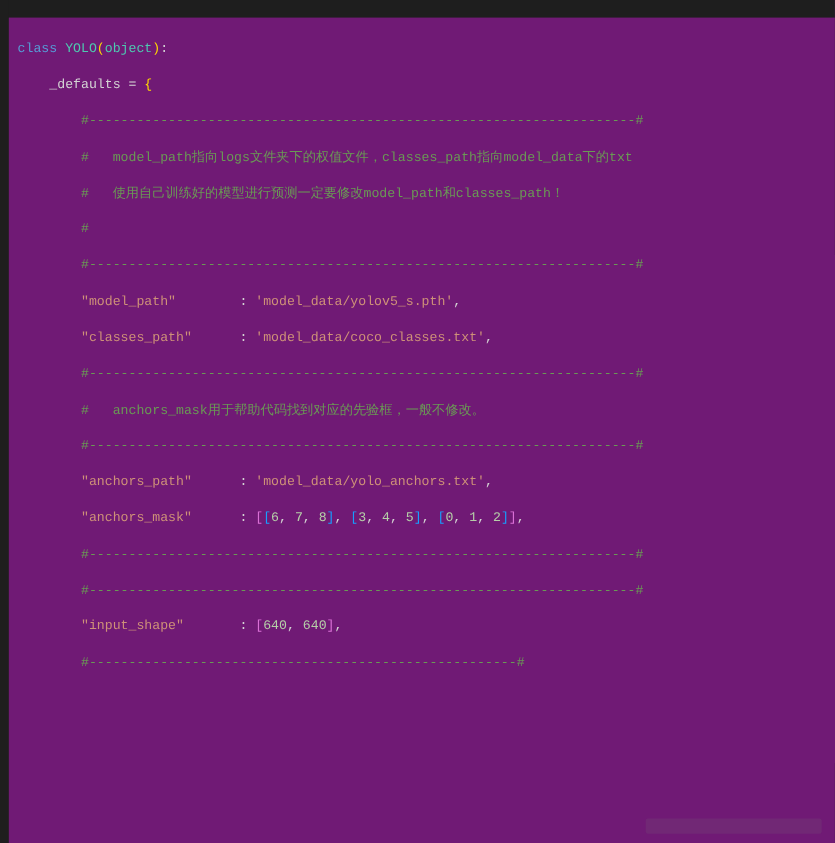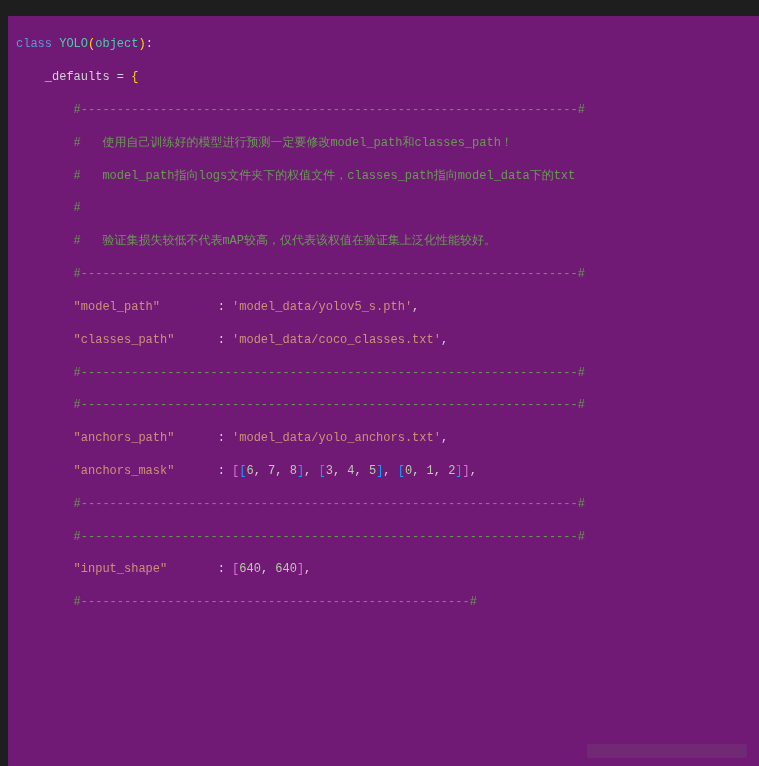--- a/index.html
+++ b/index.html
@@ -53,28 +53,28 @@
 </style>
 </head>
 <body>
 
 <div class="gutter"></div>
 
 <div class="code-area">
 <span class="line"><span class="kw">class</span> <span class="cls">YOLO</span><span class="brace">(</span><span class="builtin">object</span><span class="brace">)</span><span class="punct">:</span></span>
 <span class="line">    <span class="white">_defaults</span> <span class="op">=</span> <span class="brace">{</span></span>
 <span class="line">        <span class="comment">#---------------------------------------------------------------------#</span></span>
+<span class="line">        <span class="comment">#   model_path指向logs文件夹下的权值文件，classes_path指向model_data下的txt</span></span>
 <span class="line">        <span class="comment">#   使用自己训练好的模型进行预测一定要修改model_path和classes_path！</span></span>
-<span class="line">        <span class="comment">#   model_path指向logs文件夹下的权值文件，classes_path指向model_data下的txt</span></span>
 <span class="line">        <span class="comment">#</span></span>
-<span class="line">        <span class="comment">#   验证集损失较低不代表mAP较高，仅代表该权值在验证集上泛化性能较好。</span></span>
 <span class="line">        <span class="comment">#---------------------------------------------------------------------#</span></span>
 <span class="line">        <span class="str">"model_path"</span>        <span class="punct">:</span> <span class="str">'model_data/yolov5_s.pth'</span><span class="punct">,</span></span>
 <span class="line">        <span class="str">"classes_path"</span>      <span class="punct">:</span> <span class="str">'model_data/coco_classes.txt'</span><span class="punct">,</span></span>
 <span class="line">        <span class="comment">#---------------------------------------------------------------------#</span></span>
+<span class="line">        <span class="comment">#   anchors_mask用于帮助代码找到对应的先验框，一般不修改。</span></span>
 <span class="line">        <span class="comment">#---------------------------------------------------------------------#</span></span>
 <span class="line">        <span class="str">"anchors_path"</span>      <span class="punct">:</span> <span class="str">'model_data/yolo_anchors.txt'</span><span class="punct">,</span></span>
 <span class="line">        <span class="str">"anchors_mask"</span>      <span class="punct">:</span> <span class="brace2">[</span><span class="brace3">[</span><span class="num">6</span><span class="punct">,</span> <span class="num">7</span><span class="punct">,</span> <span class="num">8</span><span class="brace3">]</span><span class="punct">,</span> <span class="brace3">[</span><span class="num">3</span><span class="punct">,</span> <span class="num">4</span><span class="punct">,</span> <span class="num">5</span><span class="brace3">]</span><span class="punct">,</span> <span class="brace3">[</span><span class="num">0</span><span class="punct">,</span> <span class="num">1</span><span class="punct">,</span> <span class="num">2</span><span class="brace3">]</span><span class="brace2">]</span><span class="punct">,</span></span>
 <span class="line">        <span class="comment">#---------------------------------------------------------------------#</span></span>
 <span class="line">        <span class="comment">#---------------------------------------------------------------------#</span></span>
 <span class="line">        <span class="str">"input_shape"</span>       <span class="punct">:</span> <span class="brace2">[</span><span class="num">640</span><span class="punct">,</span> <span class="num">640</span><span class="brace2">]</span><span class="punct">,</span></span>
 <span class="line">        <span class="comment">#------------------------------------------------------#</span></span>
 
 
 

